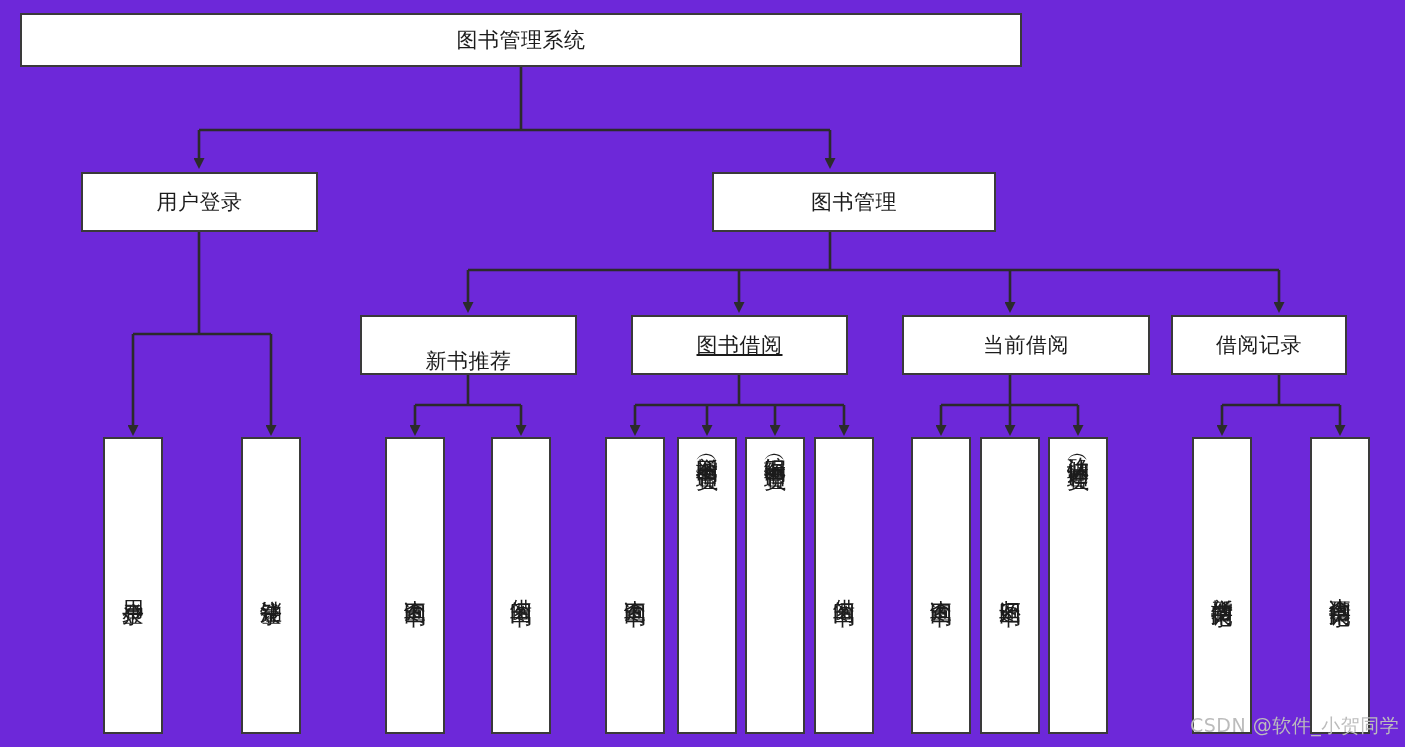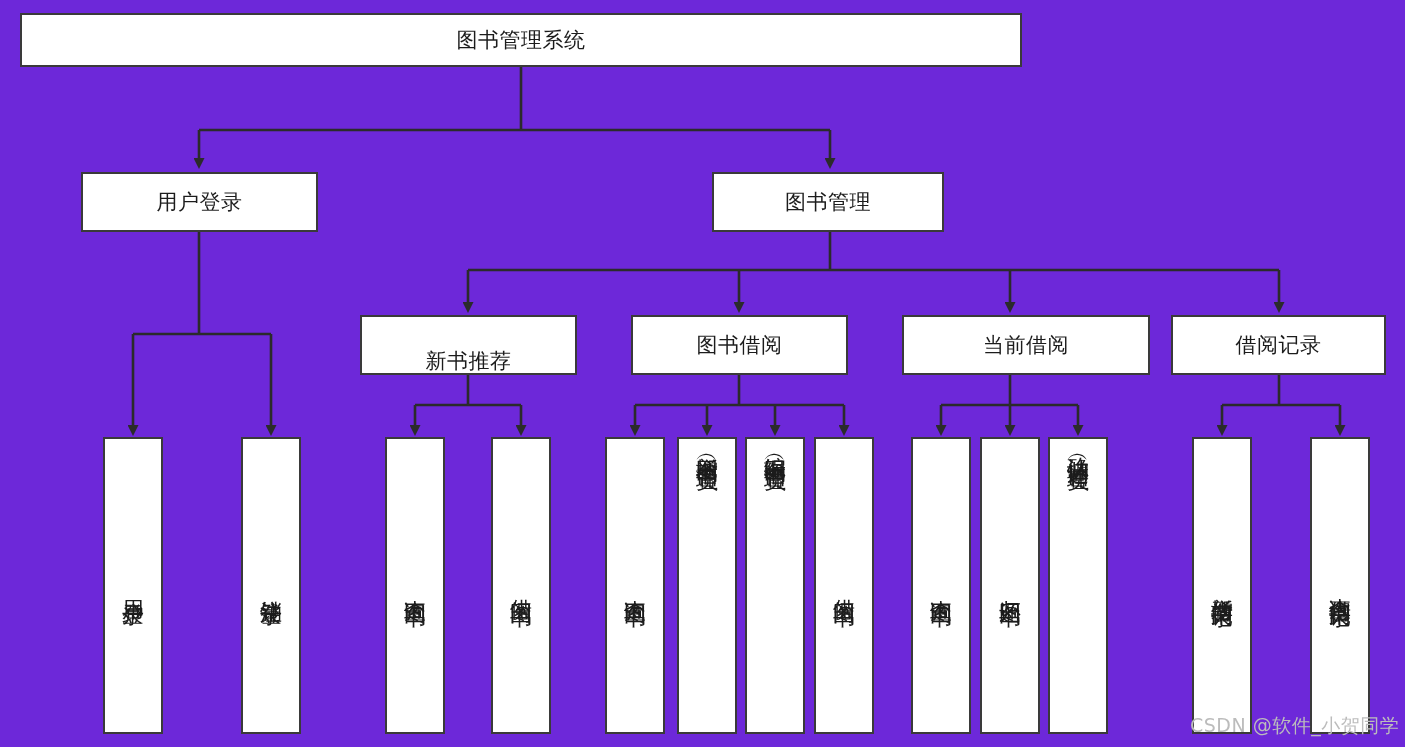--- a/index.html
+++ b/index.html
@@ -118,34 +118,34 @@
     </g>
   </svg>
 
   <div class="node" style="left:20px; top:13px; width:1002px; height:54px;">
     <span class="label">图书管理系统</span>
   </div>
 
   <div class="node" style="left:81px; top:172px; width:237px; height:60px;">
     <span class="label">用户登录</span>
   </div>
-  <div class="node" style="left:712px; top:172px; width:232px; height:60px;">
+  <div class="node" style="left:712px; top:172px; width:284px; height:60px;">
     <span class="label">图书管理</span>
   </div>
 
   <div class="node" style="left:360px; top:315px; width:217px; height:60px;align-items:flex-end;">
     <span class="label">新书推荐</span>
   </div>
-  <div class="node" style="left:631px; top:315px; width:217px; height:60px;">
+  <div class="node" style="left:631px; top:315px; width:217px; height:60px;text-decoration:underline;">
     <span class="label">图书借阅</span>
   </div>
   <div class="node" style="left:902px; top:315px; width:248px; height:60px;">
     <span class="label">当前借阅</span>
   </div>
-  <div class="node" style="left:1171px; top:315px; width:215px; height:60px;">
+  <div class="node" style="left:1171px; top:315px; width:176px; height:60px;">
     <span class="label">借阅记录</span>
   </div>
 
   <div class="node leaf mid" style="left:103px; top:437px; width:60px; height:297px;">
     <span class="label">用户登录</span>
   </div>
   <div class="node leaf mid" style="left:241px; top:437px; width:60px; height:297px;">
     <span class="label">注销登录</span>
   </div>
 

